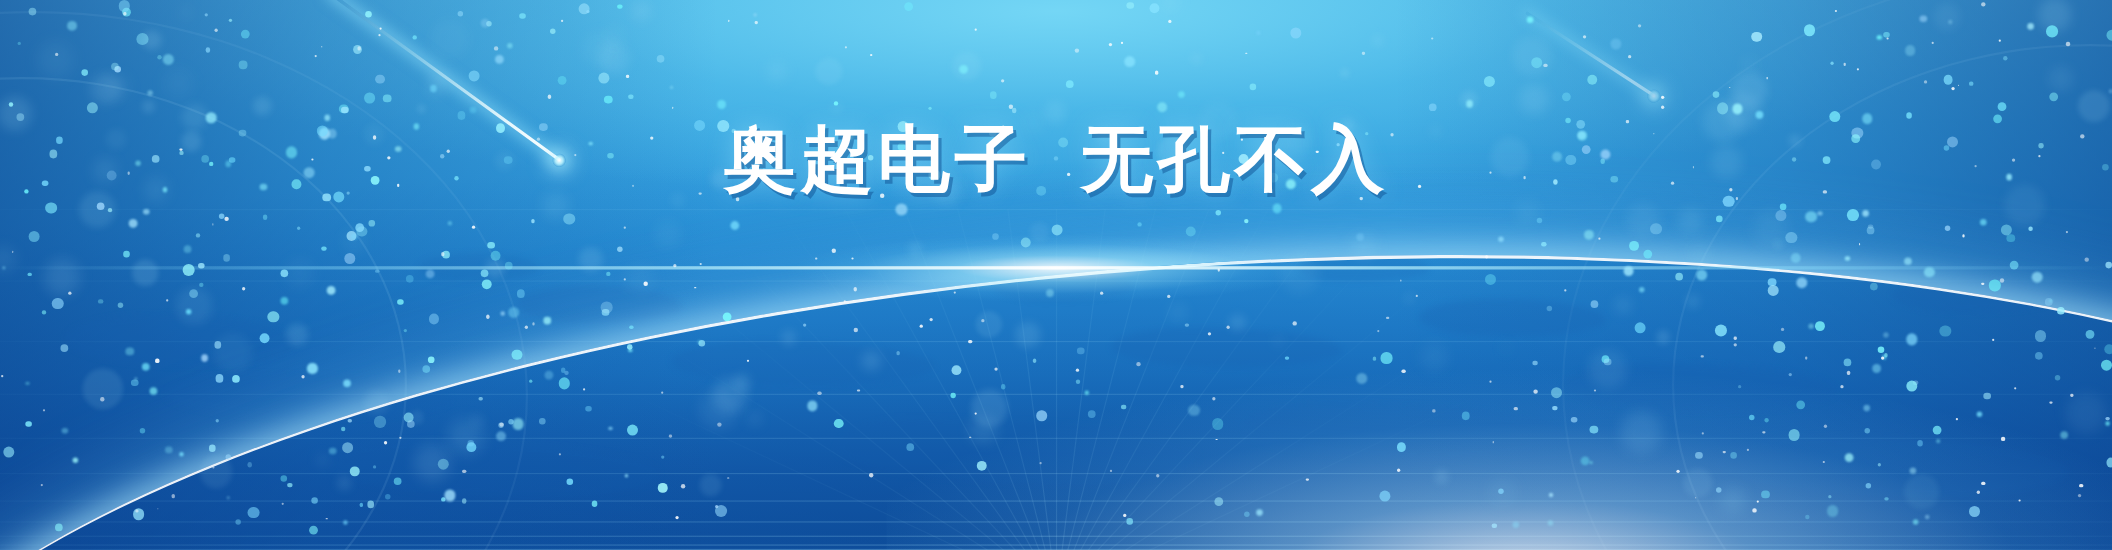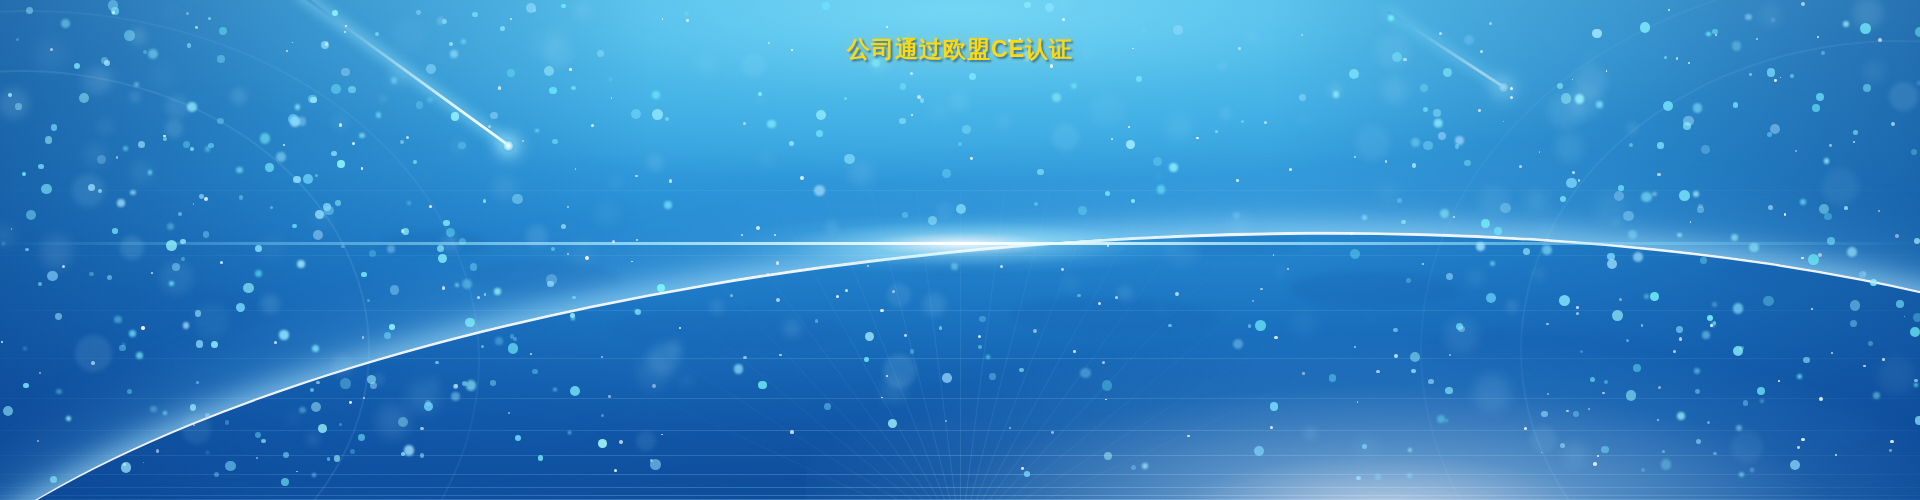--- a/index.html
+++ b/index.html
@@ -1044,16 +1044,16 @@
       <div class="dot" style="left: 155.9px; top: 449.4px; width: 3.4px; height: 3.4px; background: rgba(255, 255, 255, 0.52);"></div>
       <div class="dot" style="left: 112.1px; top: 11.4px; width: 2.5px; height: 2.5px; background: rgba(255, 255, 255, 0.63);"></div>
       <div class="dot" style="left: 1421.7px; top: 263.1px; width: 1.9px; height: 1.9px; background: rgba(255, 255, 255, 0.66);"></div>
       <div class="dot" style="left: 1657.3px; top: 172.5px; width: 3.3px; height: 3.3px; background: rgba(255, 255, 255, 0.65);"></div>
       <div class="dot" style="left: 1349.6px; top: 231.5px; width: 3.6px; height: 3.6px; background: rgba(255, 255, 255, 0.68);"></div>
       <div class="dot" style="left: 1300.7px; top: 33.9px; width: 2.1px; height: 2.1px; background: rgba(255, 255, 255, 0.52);"></div>
       <div class="dot" style="left: 574.6px; top: 168.3px; width: 1.8px; height: 1.8px; background: rgba(255, 255, 255, 0.59);"></div>
     </div>
 
   <div class="content">
-    <div class="badge-line">公司通过欧盟CE认证</div>
+    <div class="headline">奥超电子  无孔不入</div>
   </div>
 
 </div>
 
 </body></html>

